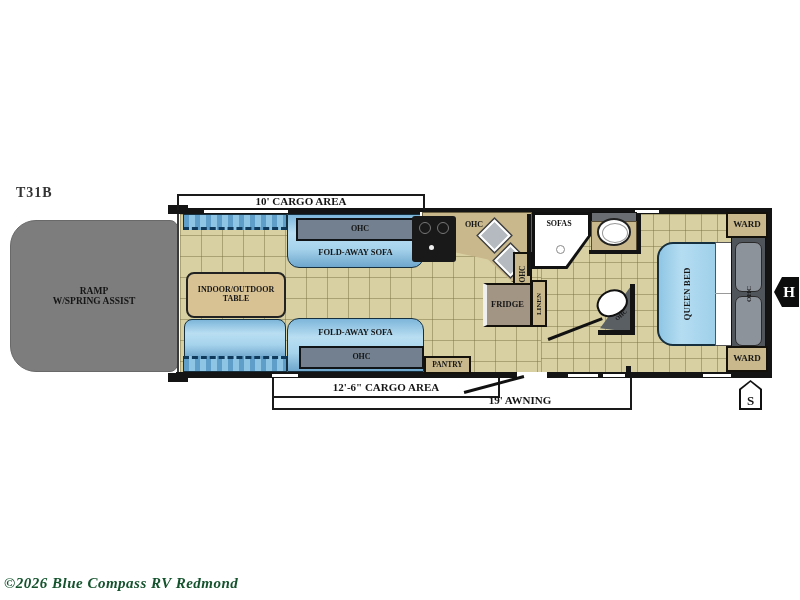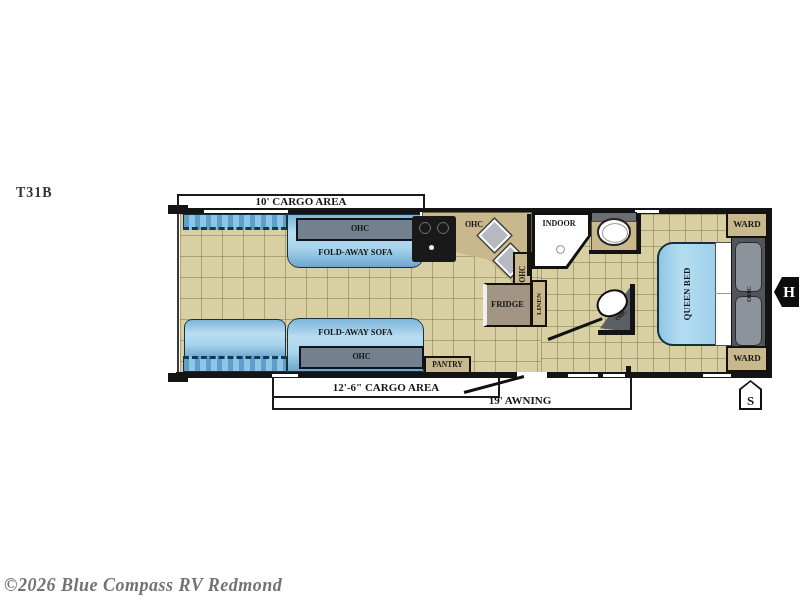--- a/index.html
+++ b/index.html
@@ -29,20 +29,25 @@
   .bkline{background:#1a1a1a;}
   .swing{position:absolute;height:2.5px;background:#111;transform-origin:0 50%;}
 </style>
 </head>
 <body>
 
 <div id="canvas">
 
   <div class="a" style="left:16px;top:185px;font-size:14px;font-weight:600;letter-spacing:1px;color:#333;">T31B</div>
 
+  <div class="a ctr" style="left:10px;top:220px;width:168px;height:152px;background:#7d7d7d;border:1px solid #696969;
+              border-radius:26px 8px 8px 26px;box-sizing:border-box;">
+    <div class="lb" style="font-size:9.5px;">RAMP
+W/SPRING ASSIST</div>
+  </div>
 
   <div class="a floor" style="left:180px;top:214px;width:582px;height:158px;"></div>
   <div class="a floor2" style="left:541px;top:214px;width:221px;height:158px;"></div>
 
   <div class="a wall" style="left:176px;top:208px;width:590px;height:6px;"></div>
   <div class="a wall" style="left:176px;top:372px;width:590px;height:6px;"></div>
   <div class="a wall" style="left:762px;top:208px;width:10px;height:170px;"></div>
   <div class="a" style="left:177px;top:212px;width:2px;height:160px;background:#3a3a3a;"></div>
   <div class="a wall" style="left:168px;top:205px;width:20px;height:9px;"></div>
   <div class="a wall" style="left:168px;top:373px;width:20px;height:9px;"></div>
@@ -50,20 +55,24 @@
   <div class="a win" style="left:204px;top:210px;width:84px;height:3px;"></div>
   <div class="a win" style="left:635px;top:210px;width:24px;height:3px;"></div>
   <div class="a win" style="left:272px;top:374px;width:26px;height:3px;"></div>
   <div class="a win" style="left:517px;top:372px;width:30px;height:6px;"></div>
   <div class="a win" style="left:568px;top:374px;width:30px;height:3px;"></div>
   <div class="a win" style="left:603px;top:374px;width:22px;height:3px;"></div>
   <div class="a win" style="left:703px;top:374px;width:28px;height:3px;"></div>
   <div class="a wall" style="left:626px;top:366px;width:5px;height:8px;"></div>
 
   <div class="a strip" style="left:183px;top:214px;width:104px;height:16px;border-bottom:3px dashed #0f3a5c;"></div>
+  <div class="a ctr" style="left:186px;top:272px;width:100px;height:46px;background:#d8c294;border:2px solid #222;border-radius:8px;box-sizing:border-box;">
+    <div class="lb" style="font-size:8px;">INDOOR/OUTDOOR
+TABLE</div>
+  </div>
   <div class="a sofa" style="left:184px;top:319px;width:102px;height:40px;border-radius:8px 8px 0 0;"></div>
   <div class="a strip" style="left:183px;top:356px;width:104px;height:16px;border-top:3px dashed #0f3a5c;"></div>
 
   <div class="a sofa" style="left:287px;top:214px;width:137px;height:54px;border-radius:0 0 12px 12px;"></div>
   <div class="a ohcbox ctr" style="left:296px;top:218px;width:128px;height:23px;">
     <div class="lb" style="font-size:8px;">OHC</div>
   </div>
   <div class="a ctr" style="left:287px;top:241px;width:137px;height:24px;">
     <div class="lb" style="font-size:8.5px;">FOLD-AWAY SOFA</div>
   </div>
@@ -101,21 +110,21 @@
   <div class="a wood ctr" style="left:424px;top:356px;width:47px;height:18px;justify-content:center;">
     <div class="lb" style="font-size:7.5px;">PANTRY</div>
   </div>
 
   <div class="a wall" style="left:527px;top:214px;width:4px;height:62px;"></div>
   <div class="a" style="left:532px;top:212px;width:59px;height:57px;background:#111;
               clip-path:polygon(0 0,100% 0,100% 42%,60% 100%,0 100%);">
     <div style="position:absolute;left:3px;top:3px;right:3px;bottom:3px;background:#fff;
                 clip-path:polygon(0 0,100% 0,100% 40%,58% 100%,0 100%);"></div>
   </div>
-  <div class="a lb" style="left:532px;top:220px;width:54px;font-size:8px;">INDOOR</div>
+  <div class="a lb" style="left:532px;top:220px;width:54px;font-size:8px;">SOFAS</div>
   <div class="a" style="left:556px;top:245px;width:7px;height:7px;border:1.5px solid #8a8a8a;border-radius:50%;"></div>
 
   <div class="a" style="left:591px;top:212px;width:46px;height:13px;background:#6a6e72;border:1px solid #111;box-sizing:border-box;"></div>
   <div class="a" style="left:591px;top:221px;width:46px;height:30px;background:#c9b88b;border:1px solid #574c33;box-sizing:border-box;"></div>
   <div class="a" style="left:597px;top:218px;width:34px;height:28px;background:#fff;border:2px solid #222;border-radius:50%;box-sizing:border-box;"></div>
   <div class="a" style="left:602px;top:223px;width:24px;height:18px;border:1px solid #9a9a9a;border-radius:50%;"></div>
   <div class="a wall" style="left:589px;top:250px;width:52px;height:4px;"></div>
   <div class="a wall" style="left:637px;top:214px;width:4px;height:40px;"></div>
 
   <div class="a" style="left:600px;top:286px;width:31px;height:46px;background:#5a5f64;
@@ -166,15 +175,15 @@
   <div class="a bkline" style="left:272px;top:396px;width:228px;height:2px;"></div>
   <div class="a bkline" style="left:498px;top:378px;width:2px;height:20px;"></div>
   <div class="a lb" style="left:280px;top:382px;width:212px;font-size:11px;">12'-6" CARGO AREA</div>
 
   <div class="a bkline" style="left:272px;top:396px;width:2px;height:14px;"></div>
   <div class="a bkline" style="left:272px;top:408px;width:360px;height:2px;"></div>
   <div class="a bkline" style="left:630px;top:378px;width:2px;height:32px;"></div>
   <div class="a lb" style="left:440px;top:395px;width:160px;font-size:11px;">19' AWNING</div>
   <div class="swing" style="left:464px;top:391px;width:62px;transform:rotate(-15deg);"></div>
 
-  <div class="a" style="left:4px;top:575px;font-size:18px;font-weight:700;font-style:italic;color:#737373;letter-spacing:.5px;">©2026 Blue Compass RV Redmond</div>
+  <div class="a" style="left:4px;top:575px;font-size:15px;font-weight:700;font-style:italic;color:#14532d;letter-spacing:.5px;">©2026 Blue Compass RV Redmond</div>
 
 </div>
 
 </body></html>

